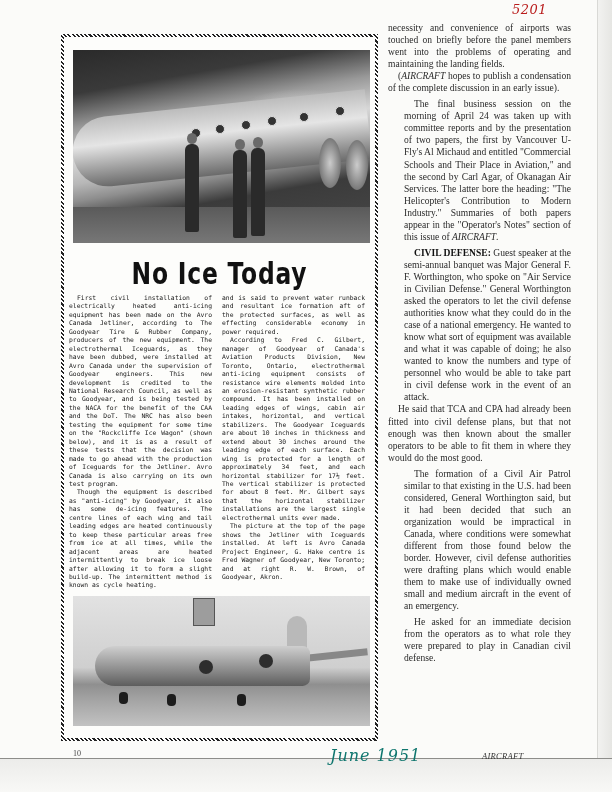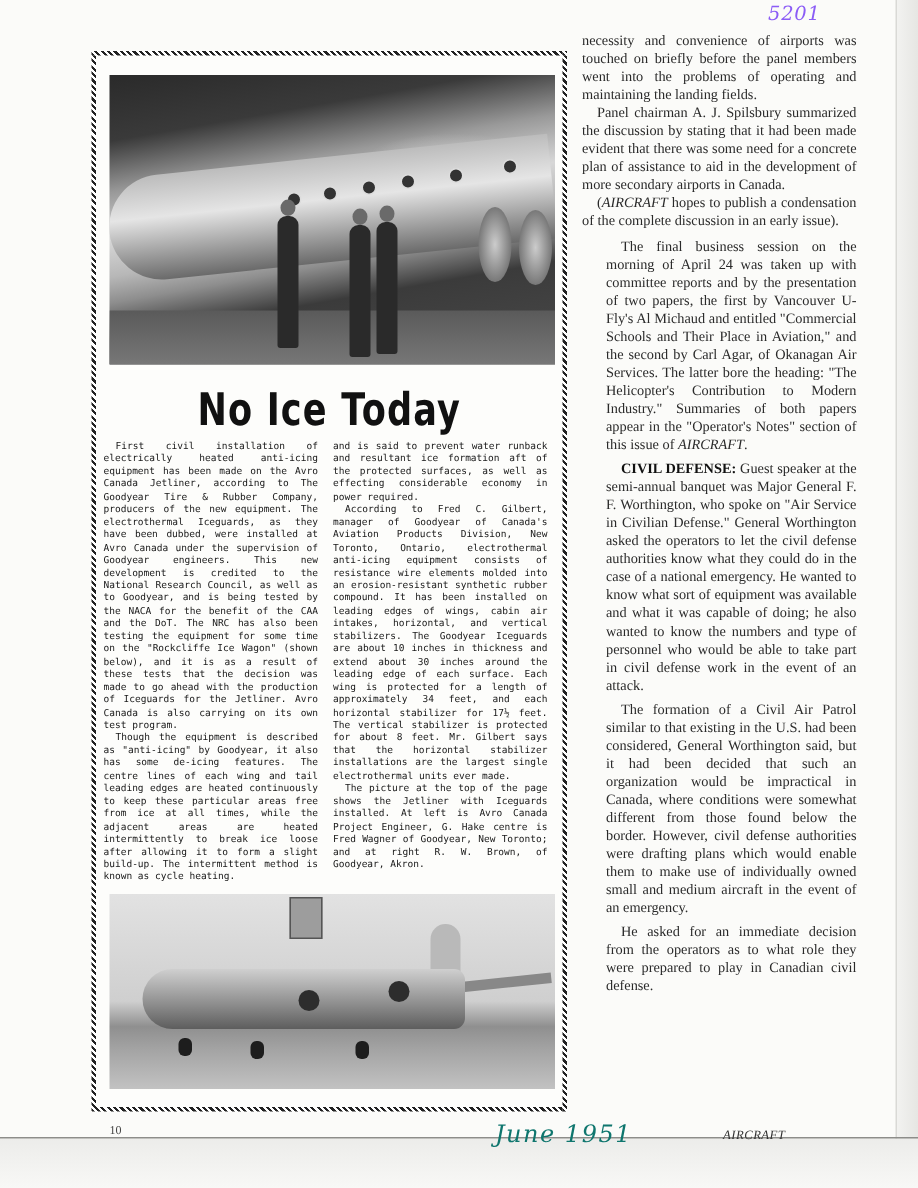--- a/index.html
+++ b/index.html
@@ -2,21 +2,21 @@
 <html><head>
 <meta charset="utf-8">
 <style>
   * { box-sizing: border-box; margin: 0; padding: 0; }
   html, body { width: 612px; height: 792px; background: #fbfbf9; overflow: hidden; }
   body { position: relative; font-family: "DejaVu Serif", serif; color: #1a1a1a; }
 
   .page-edge-right { position: absolute; left: 597px; top: 0; width: 15px; height: 760px; background: linear-gradient(to right, #f2f2f0, #e6e6e3); border-left: 1px solid #d9d9d6; }
   .page-bottom-shadow { position: absolute; left: 0; top: 758px; width: 612px; height: 34px; background: linear-gradient(to bottom, #ececea, #f8f8f6); border-top: 1px solid #8d8d8a; }
 
-  .handwritten-id { position: absolute; left: 512px; top: 2px; font-family: "DejaVu Serif", serif; font-style: italic; font-size: 13px; color: #8b5cf6; letter-spacing: 0.5px; }
+  .handwritten-id { position: absolute; left: 512px; top: 2px; font-family: "DejaVu Serif", serif; font-style: italic; font-size: 13px; color: #b91c1c; letter-spacing: 0.5px; }
 
   
   .article-box {
     position: absolute; left: 61px; top: 34px; width: 317px; height: 707px;
     background: #fdfdfb;
   }
   .article-box::before {
     content: ""; position: absolute; inset: 0;
     border: 3px solid transparent;
     border-image: repeating-linear-gradient(45deg, #222 0 1.5px, #fff 1.5px 3px) 3;
@@ -123,23 +123,23 @@
     <div class="prop" style="left:126px;top:64px"></div>
     <div class="prop" style="left:186px;top:58px"></div>
     <div class="wheel" style="left:46px;top:96px"></div>
     <div class="wheel" style="left:94px;top:98px"></div>
     <div class="wheel" style="left:164px;top:98px"></div>
   </div>
 </div>
 
 <div class="right-col">
   <p class="cont">necessity and convenience of airports was touched on briefly before the panel members went into the problems of operating and maintaining the landing fields.</p>
-  <p>Panel chairman A. J. Spilsbury summarized the discussion by stating that it had been made evident that there was some need for a concrete plan of assistance to aid in the development of more secondary airports in Canada.</p>
   <p><span>(</span><span class="ital">AIRCRAFT</span><span> hopes to publish a condensation of the complete discussion in an early issue).</span></p>
   <p class="gap"><span>The final business session on the morning of April 24 was taken up with committee reports and by the presentation of two papers, the first by Vancouver U-Fly's Al Michaud and entitled "Commercial Schools and Their Place in Aviation," and the second by Carl Agar, of Okanagan Air Services. The latter bore the heading: "The Helicopter's Contribution to Modern Industry." Summaries of both papers appear in the "Operator's Notes" section of this issue of </span><span class="ital">AIRCRAFT</span><span>.</span></p>
   <p class="gap"><span class="section-head">CIVIL DEFENSE:</span><span> Guest speaker at the semi-annual banquet was Major General F. F. Worthington, who spoke on "Air Service in Civilian Defense." General Worthington asked the operators to let the civil defense authorities know what they could do in the case of a national emergency. He wanted to know what sort of equipment was available and what it was capable of doing; he also wanted to know the numbers and type of personnel who would be able to take part in civil defense work in the event of an attack.</span></p>
+  <p>He said that TCA and CPA had already been fitted into civil defense plans, but that not enough was then known about the smaller operators to be able to fit them in where they would do the most good.</p>
   <p class="gap">The formation of a Civil Air Patrol similar to that existing in the U.S. had been considered, General Worthington said, but it had been decided that such an organization would be impractical in Canada, where conditions were somewhat different from those found below the border. However, civil defense authorities were drafting plans which would enable them to make use of individually owned small and medium aircraft in the event of an emergency.</p>
   <p class="gap">He asked for an immediate decision from the operators as to what role they were prepared to play in Canadian civil defense.</p>
 </div>
 
 <div class="footer-page-num">10</div>
 <div class="footer-handwritten-date">June 1951</div>
 <div class="footer-magazine">AIRCRAFT</div>
 
 </body></html>

